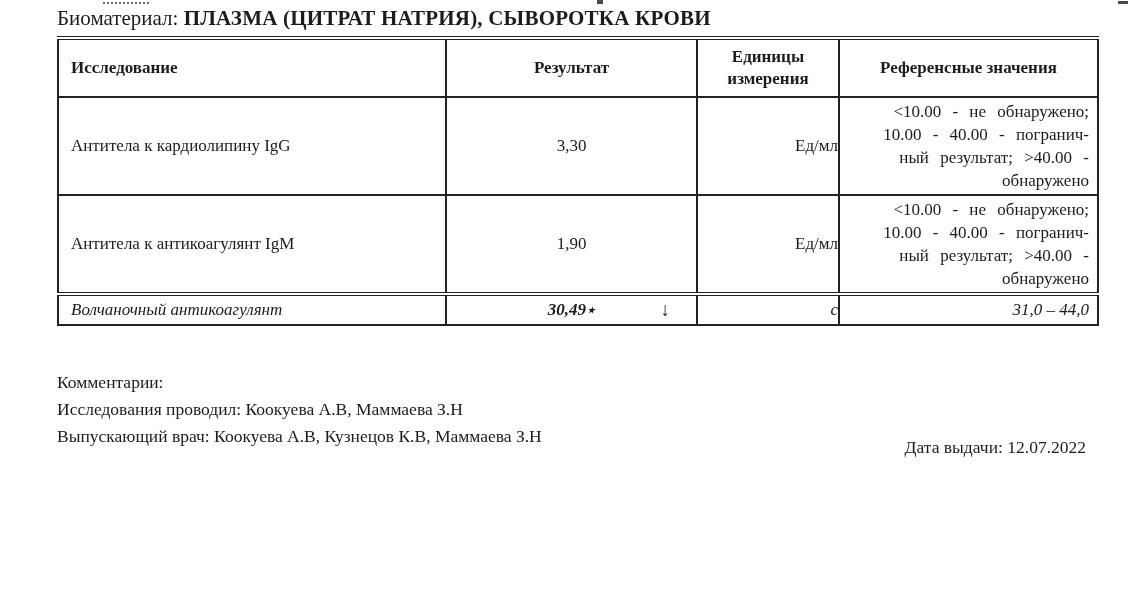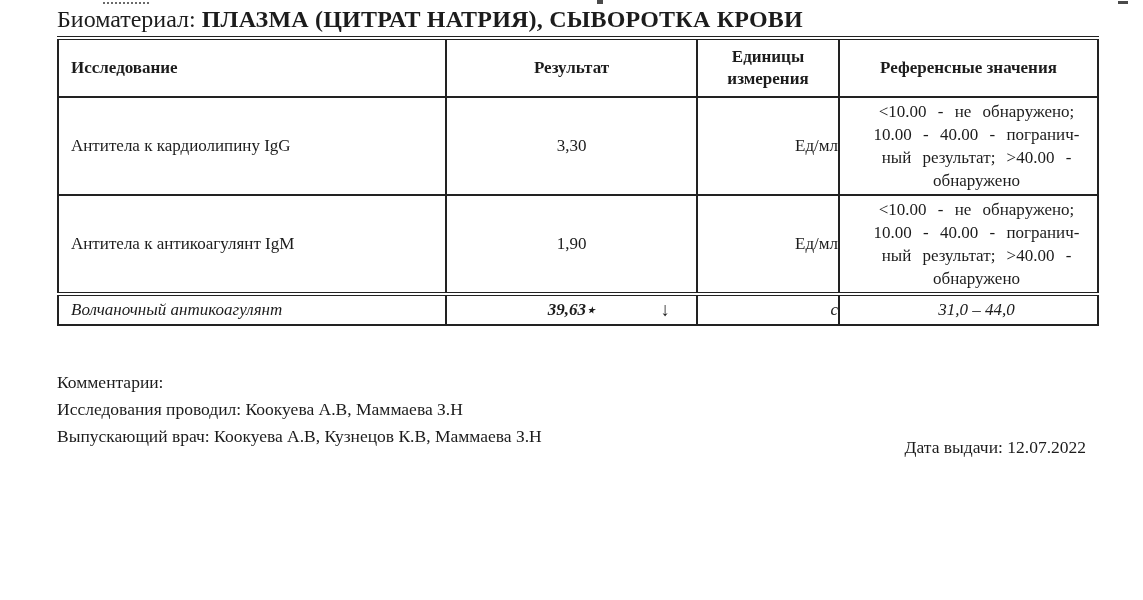--- a/index.html
+++ b/index.html
@@ -11,21 +11,21 @@
     color: #1c1c1c;
   }
   .sheet { position: relative; width: 1143px; height: 600px; background: #ffffff; }
 
   
   .artifact { position: absolute; background: #4a4a4a; }
   .artifact.dots { background: none; border-top: 2px dotted #6a6a6a; }
 
   .biomaterial {
     position: absolute; left: 57px; top: 6px;
-    font-size: 24px; white-space: nowrap;
+    font-size: 21px; white-space: nowrap;
   }
   .biomaterial b { letter-spacing: 0.2px; }
 
   table.results {
     position: absolute; left: 57px; top: 36px;
     width: 1040px;
     border-collapse: collapse; table-layout: fixed;
     font-size: 17px; color: #1c1c1c;
   }
   col.c1 { width: 388px; }
@@ -56,21 +56,21 @@
   .cell-name.multi { white-space: pre-line; word-spacing: 10px; }
   .cell-result { text-align: center; position: relative; margin-left: 28px; }
   .cell-result .flag {
     position: absolute; right: 26px; top: 50%;
     transform: translateY(-52%);
     font-size: 19px; font-weight: normal;
   }
   .cell-result .marker { font-size: 15px; }
   .bold { font-weight: bold; }
   .cell-units { text-align: right; padding-left: 13px; }
-  .cell-ref   { text-align: center; padding: 2px 8px 2px 24px; }
+  .cell-ref   { text-align: right; padding: 2px 8px 2px 24px; }
   .cell-ref.multi {
     white-space: pre-line; line-height: 23px;
     word-spacing: 7px; vertical-align: middle;
   }
 
   .comments {
     position: absolute; left: 57px; top: 361px;
     font-size: 17.5px; line-height: 27px; margin-top: 8px;
   }
   .issue-date {
@@ -120,21 +120,21 @@
       <td class="cell-result">1,90</td>
       <td class="cell-units">Ед/мл</td>
       <td class="cell-ref multi">&lt;10.00 - не обнаружено;
 10.00 - 40.00 - погранич-
 ный результат; &gt;40.00 -
 обнаружено</td>
     </tr>
     <tr class="r-la">
       <td class="cell-name">Волчаночный антикоагулянт</td>
       <td class="cell-result">
-        <span class="bold">39,63</span><span class="bold marker">⋆</span>
+        <span class="bold">30,49</span><span class="bold marker">⋆</span>
         <span class="flag">↓</span>
       </td>
       <td class="cell-units">с</td>
       <td class="cell-ref">31,0 – 44,0</td>
     </tr>
   </tbody>
     </table>
 
   <div class="comments">
     <div>Комментарии:</div>

